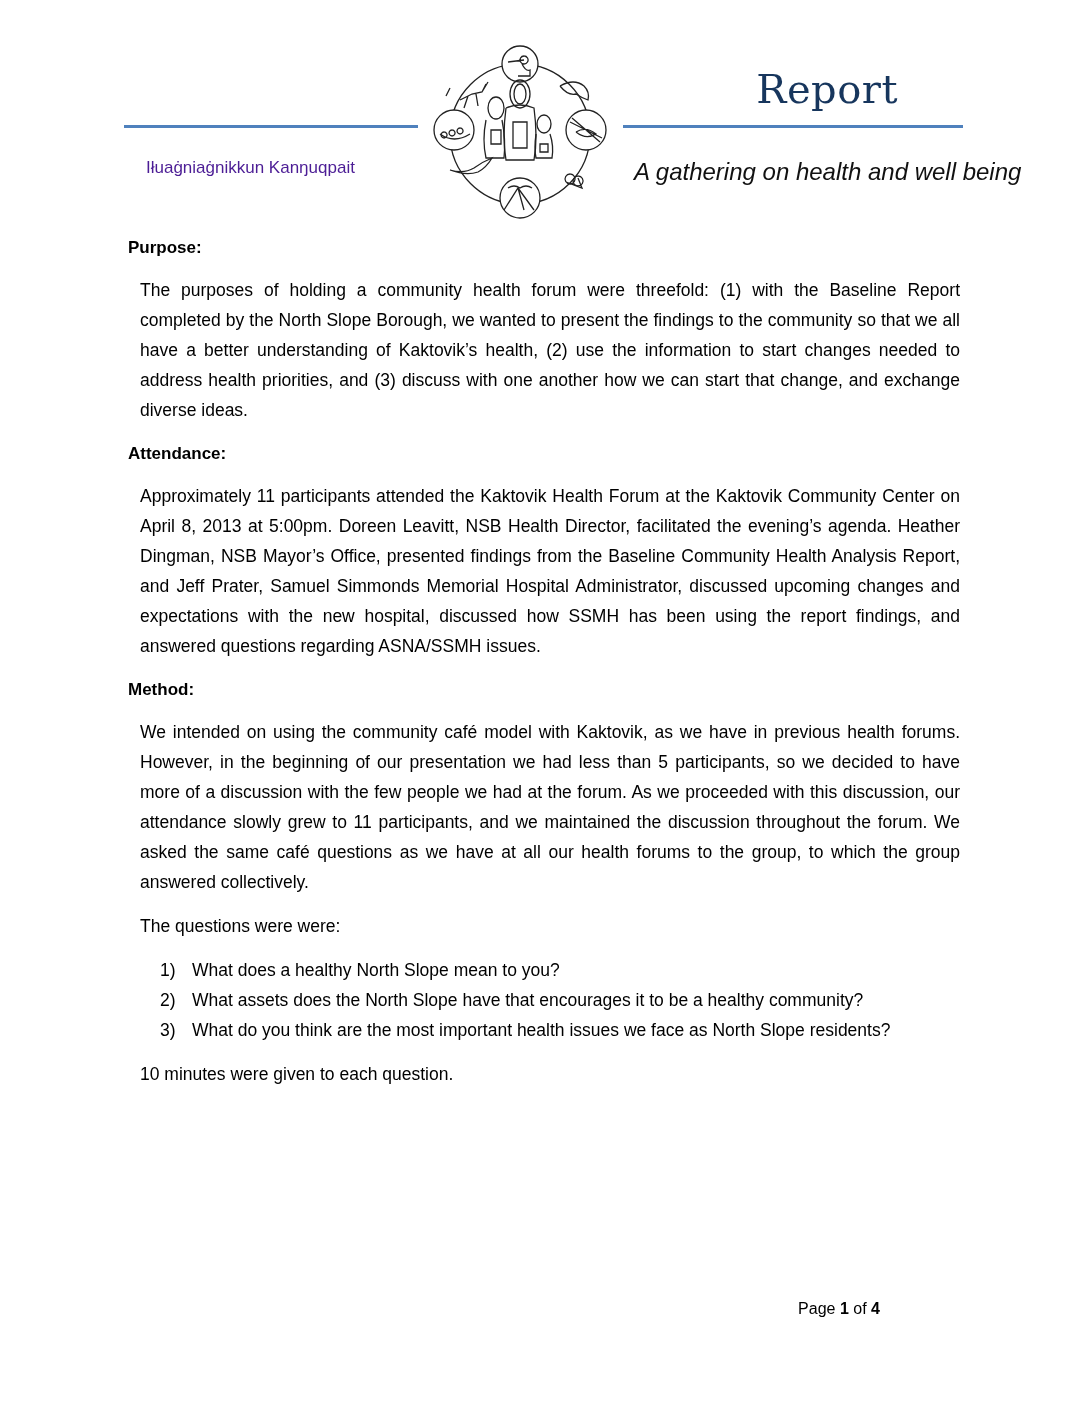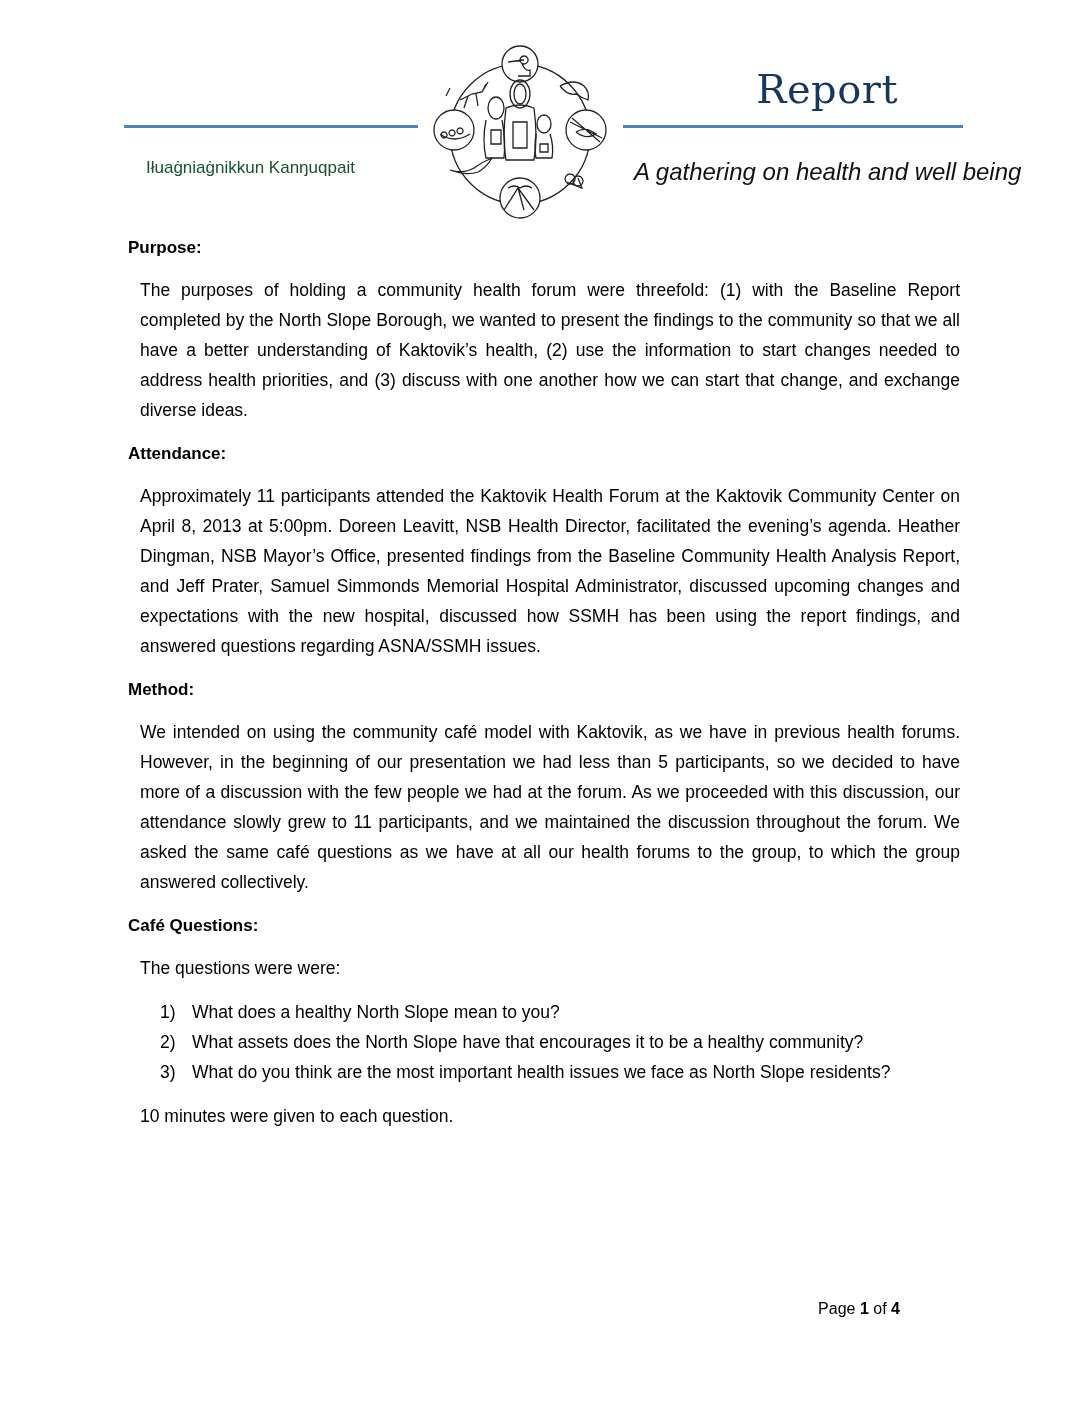--- a/index.html
+++ b/index.html
@@ -6,35 +6,35 @@
     body { width: 1088px; height: 1408px; position: relative; overflow: hidden;
            font-family: "Liberation Sans", sans-serif; color: #000; }
     .page { position: absolute; left: 0; top: 0; width: 1024px; height: 1408px; }
 
     
     .rule { position: absolute; height: 3px; background: #4f81bd; }
     .rule-left { left: 124px; top: 125px; width: 294px; }
     .rule-right { left: 623px; top: 125px; width: 340px; }
     .report-title { position: absolute; right: 126px; top: 66px;
       font-family: "DejaVu Serif", "Liberation Serif", serif; font-size: 40px; color: #17365d; letter-spacing: 0.5px; }
-    .org-name { position: absolute; left: 146px; top: 158px; font-size: 17px; color: #14532d; }
+    .org-name { position: absolute; left: 146px; top: 158px; font-size: 17px; color: #4c1d95; }
     .tagline { position: absolute; left: 634px; top: 158px; font-size: 24px; font-style: italic; color: #111;
       font-family: "Liberation Sans", sans-serif; }
     .logo { position: absolute; left: 420px; top: 42px; width: 200px; height: 180px; }
 
     
     .content { position: absolute; left: 128px; top: 233px; width: 832px;
       font-family: "Liberation Sans Narrow", "Liberation Sans", sans-serif; font-size: 17.5px; line-height: 30px; }
     .heading { font-weight: bold; margin: 0 0 12px 0; font-size: 17px; }
     .para { margin: 0 0 14px 12px; text-align: justify; }
     .list { margin: 0 0 14px 0; padding: 0; list-style: none; }
     .list li { position: relative; padding-left: 64px; text-align: justify; }
     .list li .num { position: absolute; left: 32px; top: 0; }
 
-    .page-num { position: absolute; right: 124px; top: 1300px; font-size: 16px; }
+    .page-num { position: absolute; right: 144px; top: 1300px; font-size: 16px; }
     .page-num b { font-weight: bold; }
   </style>
 </head>
 <body>
 
 <div class="page">
 
   <div class="rule rule-left"></div>
   <div class="rule rule-right"></div>
   <div class="report-title">Report</div>
@@ -83,21 +83,20 @@
 
     <div class="heading">Purpose:</div>
     <p class="para">The purposes of holding a community health forum were threefold: (1) with the Baseline Report completed by the North Slope Borough, we wanted to present the findings to the community so that we all have a better understanding of Kaktovik’s health, (2) use the information to start changes needed to address health priorities, and (3) discuss with one another how we can start that change, and exchange diverse ideas.</p>
 
     <div class="heading">Attendance:</div>
     <p class="para">Approximately 11 participants attended the Kaktovik Health Forum at the Kaktovik Community Center on April 8, 2013 at 5:00pm. Doreen Leavitt, NSB Health Director, facilitated the evening’s agenda. Heather Dingman, NSB Mayor’s Office, presented findings from the Baseline Community Health Analysis Report, and Jeff Prater, Samuel Simmonds Memorial Hospital Administrator, discussed upcoming changes and expectations with the new hospital, discussed how SSMH has been using the report findings, and answered questions regarding ASNA/SSMH issues.</p>
 
     <div class="heading">Method:</div>
     <p class="para">We intended on using the community café model with Kaktovik, as we have in previous health forums. However, in the beginning of our presentation we had less than 5 participants, so we decided to have more of a discussion with the few people we had at the forum. As we proceeded with this discussion, our attendance slowly grew to 11 participants, and we maintained the discussion throughout the forum.  We asked the same café questions as we have at all our health forums to the group, to which the group answered collectively.</p>
 
-    <div class="heading">Café Questions:</div>
     <p class="para">The questions were were:</p>
 
     <ol class="list">
       <li>
         <span class="num">1)</span>
         <span>What does a healthy North Slope mean to you?</span>
       </li>
       <li>
         <span class="num">2)</span>
         <span>What assets does the North Slope have that encourages it to be a healthy community?</span>

